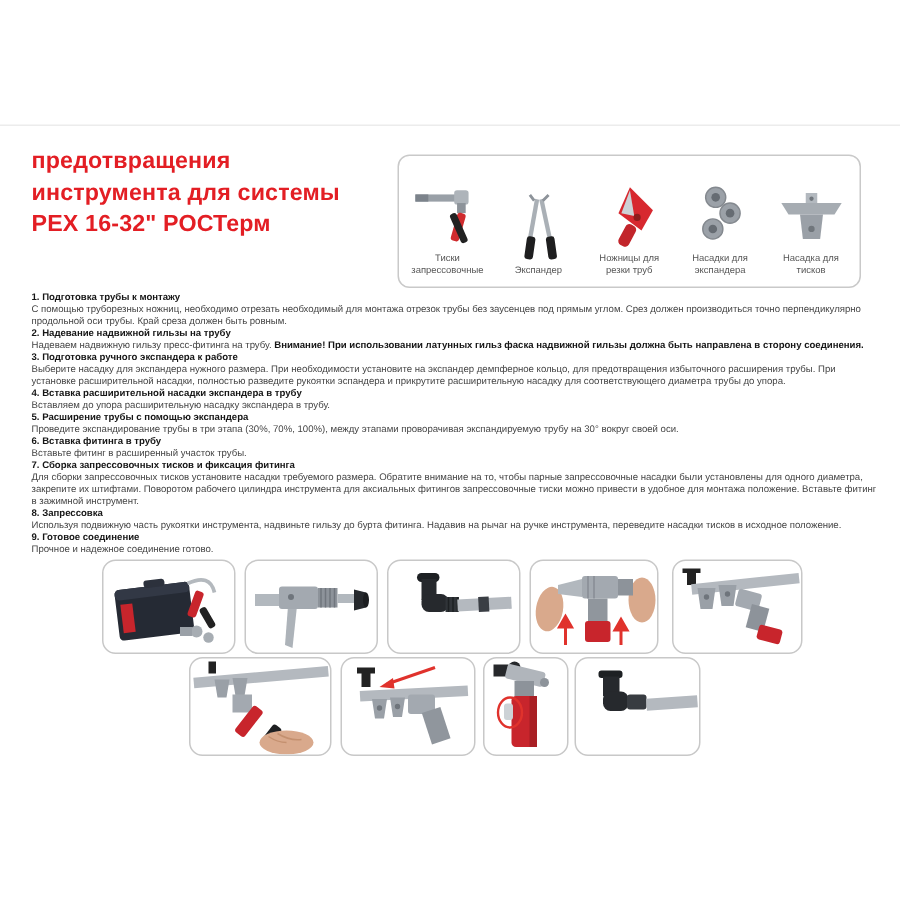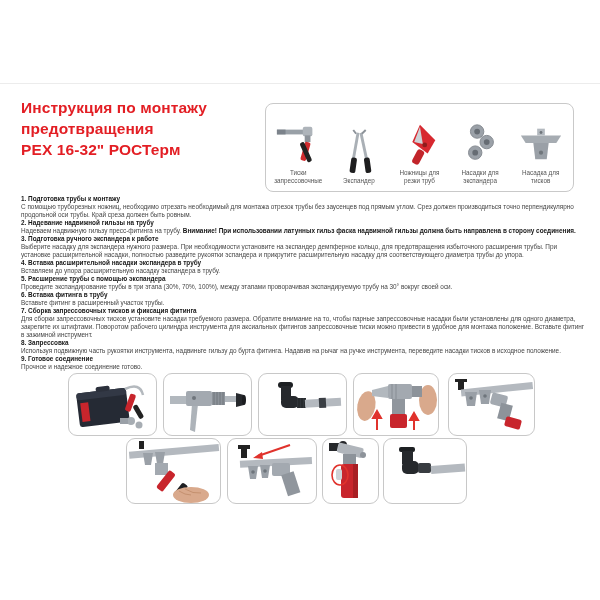--- a/index.html
+++ b/index.html
@@ -19,22 +19,22 @@
   .b{font-weight:bold;color:#161616}
   .figbox{position:absolute;border:1px solid #c8c8c8;border-radius:9px;background:#fff;overflow:hidden}
   .figbox svg{width:100%;height:100%;display:block}
 </style>
 </head>
 <body>
 
 <div id="top-divider" class="abs"></div>
 
 <div id="doc-title" class="abs">
-  <div>Инструкция по монтажу</div>
   <div>предотвращения</div>
+  <div>инструмента для системы</div>
   <div>PEX 16-32" РОСТерм</div>
 </div>
 
 <div id="tools-panel" class="abs">
   <div class="tool-cell">
     <svg viewBox="0 0 50 48">
       <rect x="3" y="9" width="30" height="5" fill="#99a0a7"></rect>
       <rect x="3" y="9" width="9" height="5" fill="#7c838b"></rect>
       <rect x="30" y="6" width="10" height="10" rx="2" fill="#aeb4ba"></rect>
       <rect x="32" y="15" width="6" height="7" fill="#8d939a"></rect>

